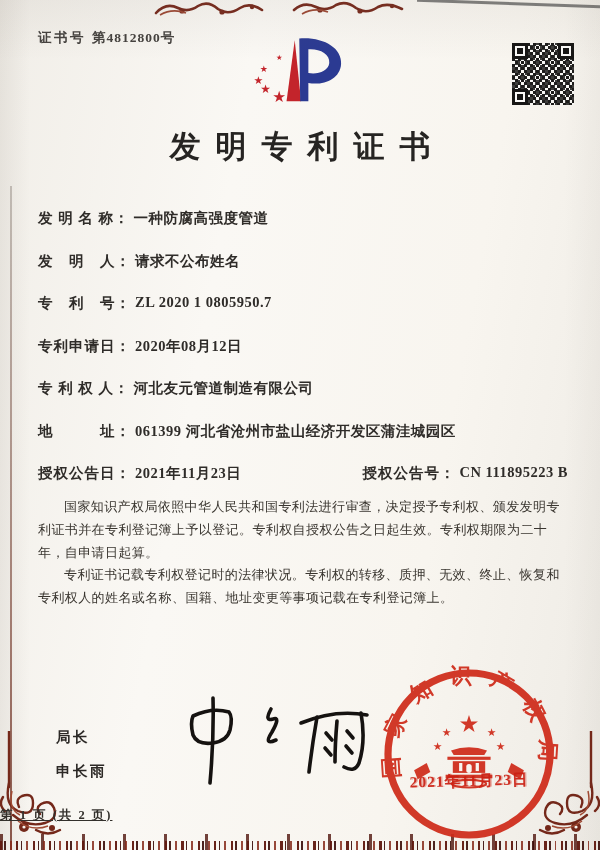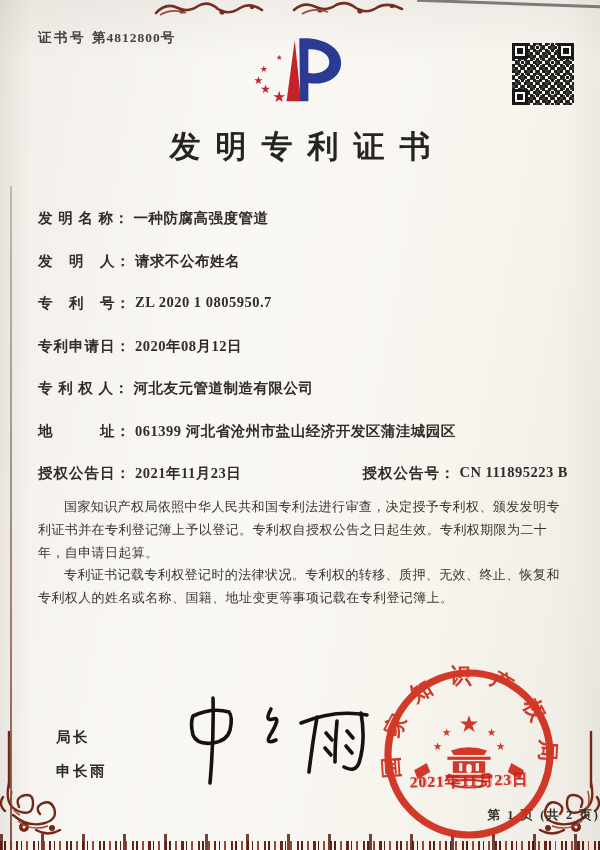--- a/index.html
+++ b/index.html
@@ -43,22 +43,22 @@
   .corner.left{left:0;} .corner.right{right:0;transform:scaleX(-1);}
   .fringe{position:absolute;left:0;bottom:0;width:100%;height:9px;z-index:1;
     background:repeating-linear-gradient(90deg,rgba(96,24,14,.95) 0 2px,transparent 2px 4.5px,
       rgba(58,12,8,.9) 4.5px 6px,transparent 6px 10px,rgba(134,42,26,.85) 10px 12px,transparent 12px 16.5px);}
   .fringe2{position:absolute;left:0;bottom:0;width:100%;height:16px;z-index:1;
     background:repeating-linear-gradient(90deg,rgba(80,20,12,.8) 0 3px,transparent 3px 41px);}
   .seal{position:absolute;left:374px;top:664px;width:190px;height:180px;z-index:5;}
   .seal-date{position:absolute;left:379px;top:771px;width:180px;text-align:center;font-size:15.5px;font-weight:700;
     color:rgba(203,33,20,.92);letter-spacing:1px;transform:rotate(-1.5deg);z-index:6;
     text-shadow:1.5px 0 0 rgba(203,33,20,.35);}
-  .footer{position:absolute;left:0;top:807px;width:100%;text-align:right;font-size:12.5px;color:#33302c;
-    letter-spacing:2px;font-weight:600;z-index:4;}
+  .footer{position:absolute;left:0;top:807px;width:100%;text-align:left;font-size:12.5px;color:#33302c;
+    letter-spacing:2px;font-weight:600;z-index:4;text-decoration:underline;}
 </style>
 </head>
 <body>
 
 <div class="page">
 
   <svg class="top-ornament" width="268" height="17" viewBox="0 0 268 17">
     <g fill="none" stroke="#76291c" stroke-width="2.6" stroke-linecap="round">
       <path d="M4,13 Q14,2 26,8 Q36,13 46,6 Q56,0 66,9 Q76,16 88,8 Q98,2 110,10"></path>
       <path d="M142,10 Q152,1 164,7 Q174,12 184,5 Q194,0 204,8 Q214,15 226,7 Q236,2 250,9"></path>

